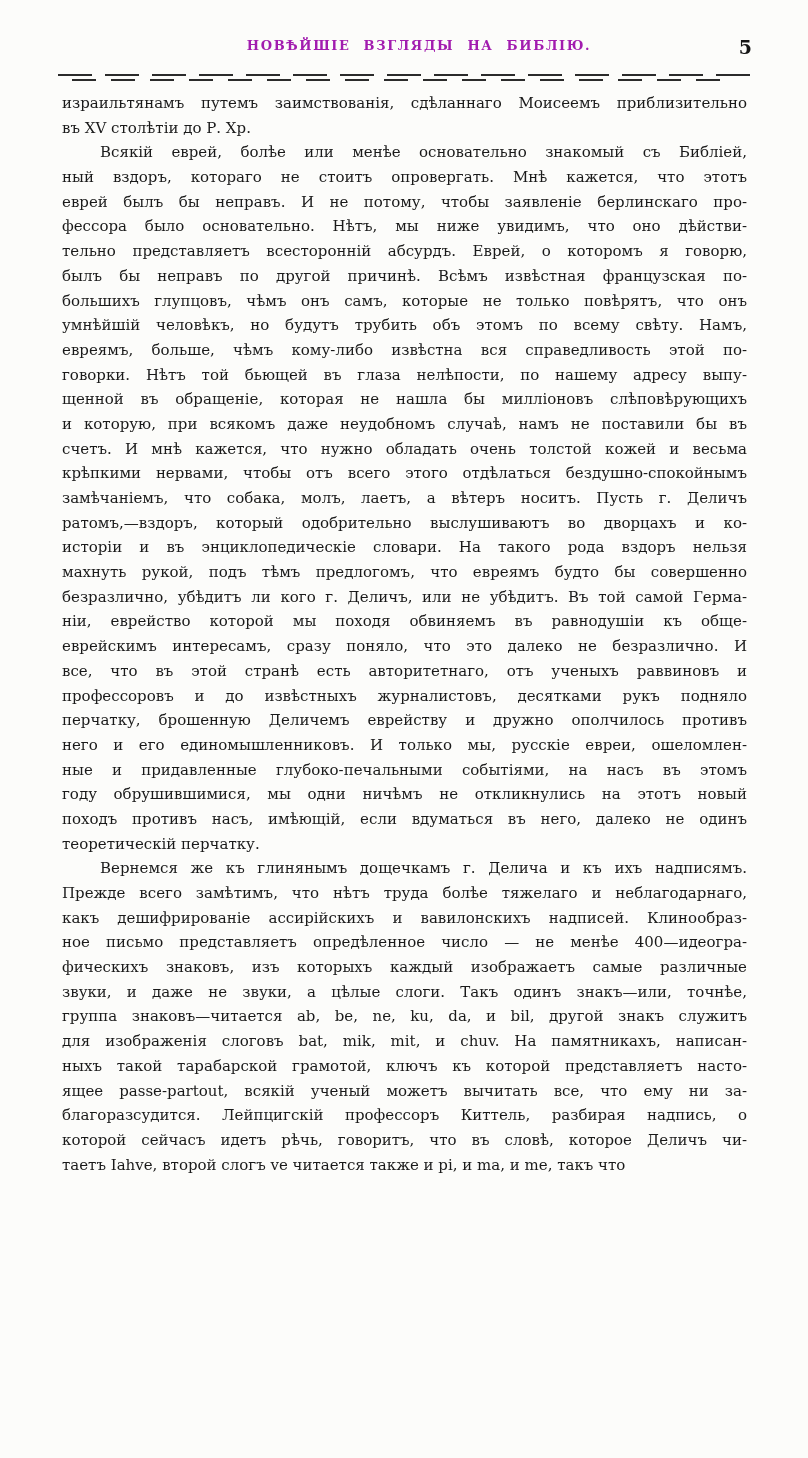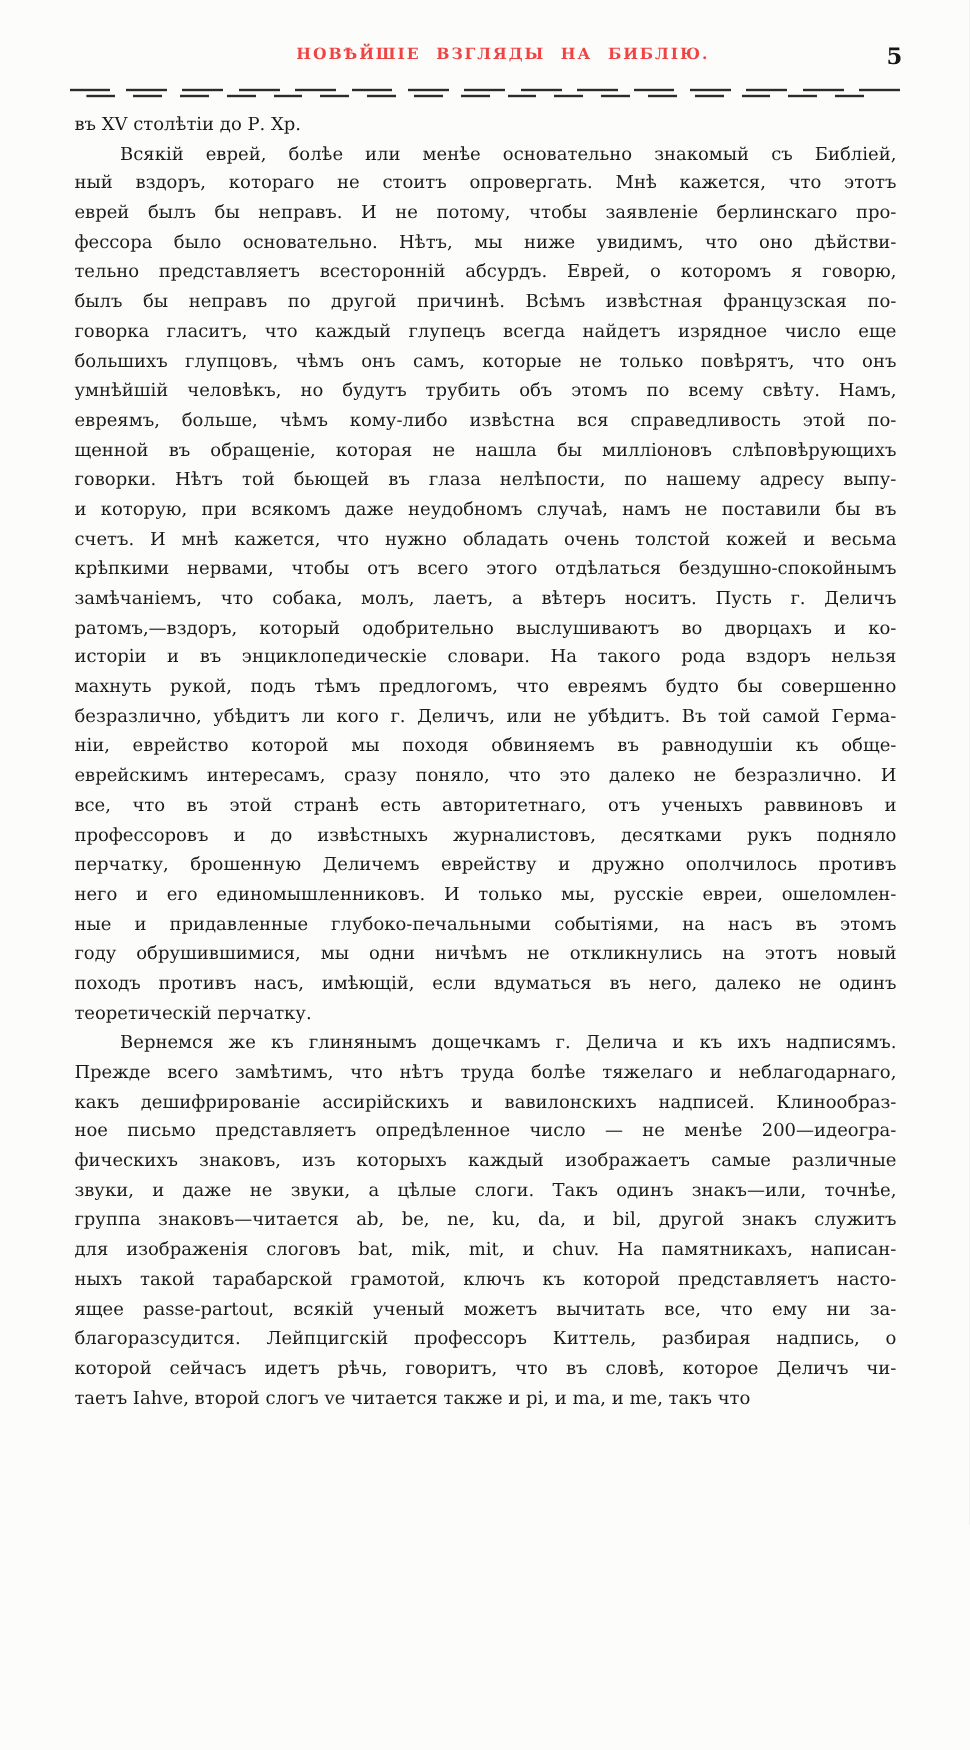--- a/index.html
+++ b/index.html
@@ -19,21 +19,21 @@
     height: 22px;
   }
   .running-head .title {
     position: absolute;
     left: 0; right: 0;
     text-align: center;
     font-size: 13px;
     font-weight: bold;
     letter-spacing: 1.6px;
     word-spacing: 7px;
-    color: #ef4444;
+    color: #a21caf;
     padding-left: 30px;
   }
   .running-head .folio {
     position: absolute;
     right: 56px; top: -2px;
     font-size: 19px;
     font-weight: bold;
     color: #161616;
   }
   .head-rule {
@@ -75,35 +75,35 @@
     <div class="folio">5</div>
   </div>
 
   <div class="head-rule">
     <div class="dash-row"></div>
     <div class="dash-row second"></div>
   </div>
 
   <div class="text-block">
       <div class="para">
+        <div class="line">израильтянамъ путемъ заимствованія, сдѣланнаго Моисеемъ приблизительно</div>
         <div class="line lastline">въ XV столѣтіи до Р. Хр.</div>
       </div>
       <div class="para">
         <div class="line indent">Всякій еврей, болѣе или менѣе основательно знакомый съ Библіей,</div>
         <div class="line">ный вздоръ, котораго не стоитъ опровергать. Мнѣ кажется, что этотъ</div>
         <div class="line">еврей былъ бы неправъ. И не потому, чтобы заявленіе берлинскаго про-</div>
         <div class="line">фессора было основательно. Нѣтъ, мы ниже увидимъ, что оно дѣйстви-</div>
         <div class="line">тельно представляетъ всесторонній абсурдъ. Еврей, о которомъ я говорю,</div>
         <div class="line">былъ бы неправъ по другой причинѣ. Всѣмъ извѣстная французская по-</div>
-        <div class="line">говорка гласитъ, что каждый глупецъ всегда найдетъ изрядное число еще</div>
         <div class="line">большихъ глупцовъ, чѣмъ онъ самъ, которые не только повѣрятъ, что онъ</div>
         <div class="line">умнѣйшій человѣкъ, но будутъ трубить объ этомъ по всему свѣту. Намъ,</div>
         <div class="line">евреямъ, больше, чѣмъ кому-либо извѣстна вся справедливость этой по-</div>
+        <div class="line">говорки. Нѣтъ той бьющей въ глаза нелѣпости, по нашему адресу выпу-</div>
         <div class="line">щенной въ обращеніе, которая не нашла бы милліоновъ слѣповѣрующихъ</div>
-        <div class="line">говорки. Нѣтъ той бьющей въ глаза нелѣпости, по нашему адресу выпу-</div>
         <div class="line">и которую, при всякомъ даже неудобномъ случаѣ, намъ не поставили бы въ</div>
         <div class="line">счетъ. И мнѣ кажется, что нужно обладать очень толстой кожей и весьма</div>
         <div class="line">крѣпкими нервами, чтобы отъ всего этого отдѣлаться бездушно-спокойнымъ</div>
         <div class="line">замѣчаніемъ, что собака, молъ, лаетъ, а вѣтеръ носитъ. Пусть г. Деличъ</div>
         <div class="line">ратомъ,—вздоръ, который одобрительно выслушиваютъ во дворцахъ и ко-</div>
         <div class="line">исторіи и въ энциклопедическіе словари. На такого рода вздоръ нельзя</div>
         <div class="line">махнуть рукой, подъ тѣмъ предлогомъ, что евреямъ будто бы совершенно</div>
         <div class="line">безразлично, убѣдитъ ли кого г. Деличъ, или не убѣдитъ. Въ той самой Герма-</div>
         <div class="line">ніи, еврейство которой мы походя обвиняемъ въ равнодушіи къ обще-</div>
         <div class="line">еврейскимъ интересамъ, сразу поняло, что это далеко не безразлично. И</div>
@@ -113,21 +113,21 @@
         <div class="line">него и его единомышленниковъ. И только мы, русскіе евреи, ошеломлен-</div>
         <div class="line">ные и придавленные глубоко-печальными событіями, на насъ въ этомъ</div>
         <div class="line">году обрушившимися, мы одни ничѣмъ не откликнулись на этотъ новый</div>
         <div class="line">походъ противъ насъ, имѣющій, если вдуматься въ него, далеко не одинъ</div>
         <div class="line lastline">теоретическій перчатку.</div>
       </div>
       <div class="para">
         <div class="line indent">Вернемся же къ глинянымъ дощечкамъ г. Делича и къ ихъ надписямъ.</div>
         <div class="line">Прежде всего замѣтимъ, что нѣтъ труда болѣе тяжелаго и неблагодарнаго,</div>
         <div class="line">какъ дешифрированіе ассирійскихъ и вавилонскихъ надписей. Клинообраз-</div>
-        <div class="line">ное письмо представляетъ опредѣленное число — не менѣе 200—идеогра-</div>
+        <div class="line">ное письмо представляетъ опредѣленное число — не менѣе 400—идеогра-</div>
         <div class="line">фическихъ знаковъ, изъ которыхъ каждый изображаетъ самые различные</div>
         <div class="line">звуки, и даже не звуки, а цѣлые слоги. Такъ одинъ знакъ—или, точнѣе,</div>
         <div class="line">группа знаковъ—читается ab, be, ne, ku, da, и bil, другой знакъ служитъ</div>
         <div class="line">для изображенія слоговъ bat, mik, mit, и chuv. На памятникахъ, написан-</div>
         <div class="line">ныхъ такой тарабарской грамотой, ключъ къ которой представляетъ насто-</div>
         <div class="line">ящее passe-partout, всякій ученый можетъ вычитать все, что ему ни за-</div>
         <div class="line">благоразсудится. Лейпцигскій профессоръ Киттель, разбирая надпись, о</div>
         <div class="line">которой сейчасъ идетъ рѣчь, говоритъ, что въ словѣ, которое Деличъ чи-</div>
         <div class="line lastline">таетъ Iahve, второй слогъ ve читается также и pi, и ma, и me, такъ что</div>
       </div>

